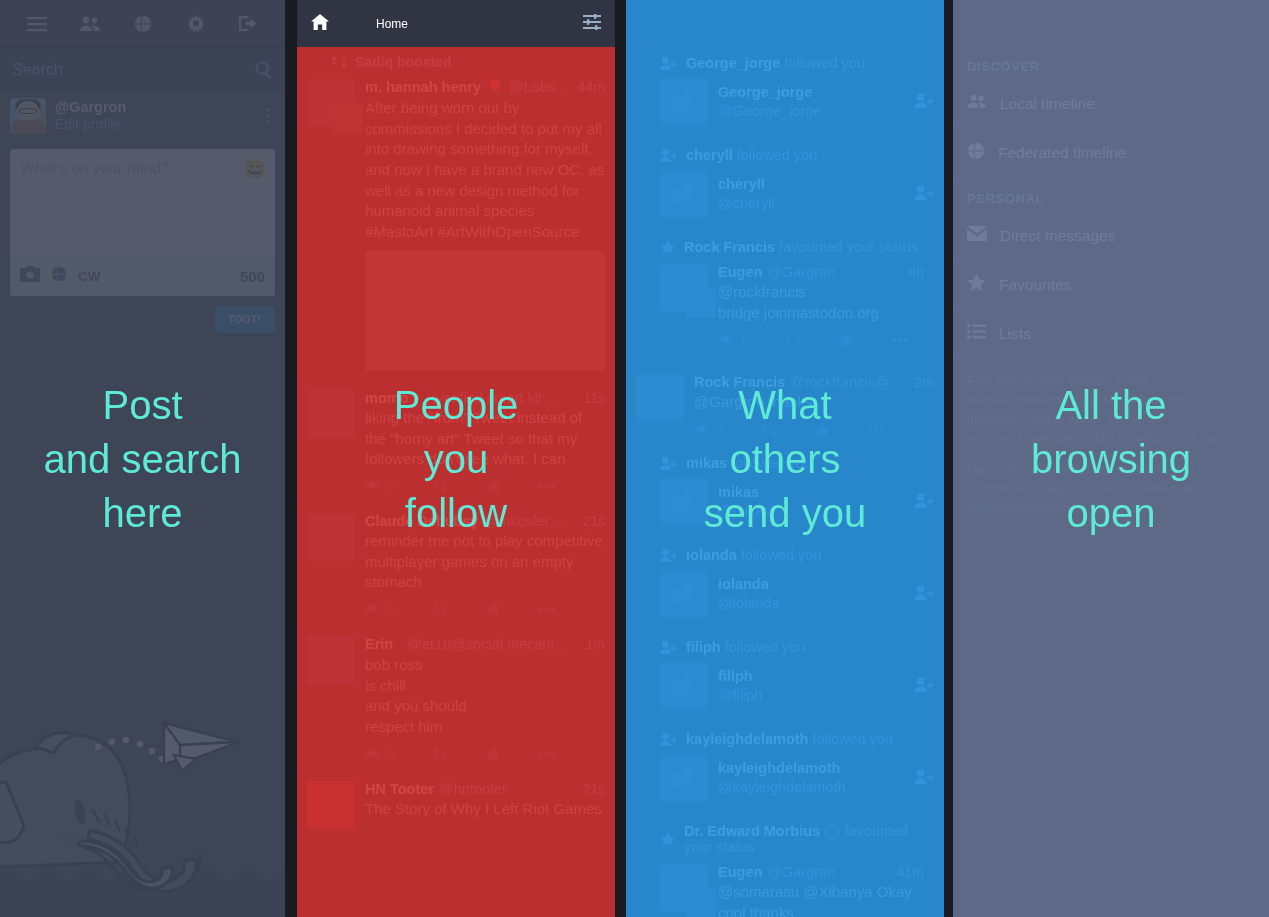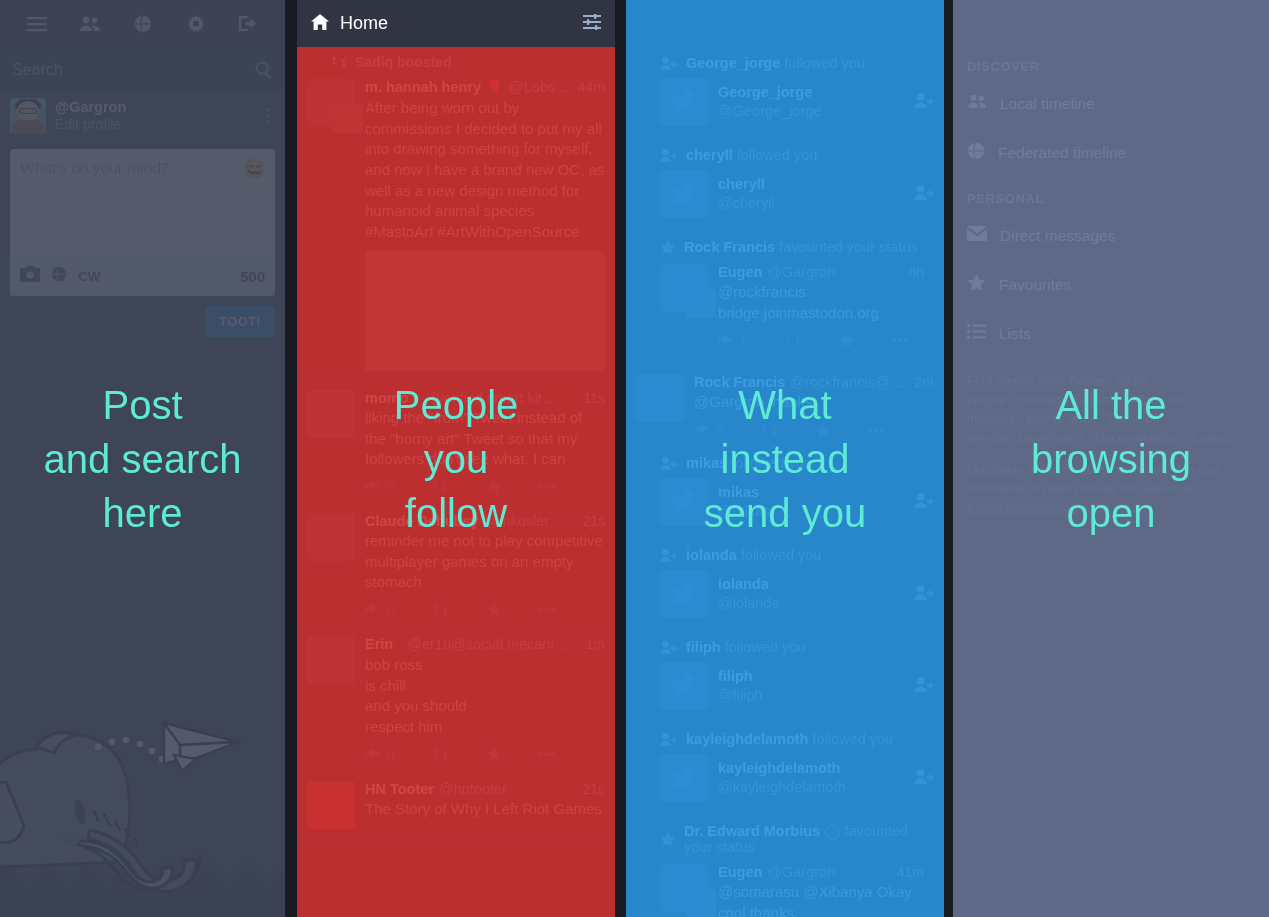--- a/index.html
+++ b/index.html
@@ -87,42 +87,42 @@
   .composer-bar {
     background: #e6e9ed; height: 40px; display: flex; align-items: center;
     padding: 0 10px; gap: 11px;
   }
   .composer-bar svg { fill: #575e74; }
   .cw-lab { color: #575e74; font-size: 13.5px; font-weight: bold; }
   .char-count { margin-left: auto; color: #575e74; font-size: 15px; font-weight: bold; }
   .toot-row { display: flex; justify-content: flex-end; padding: 0 10px; }
   .toot-btn {
     background: #2b90d9; color: #fff; border: 0; border-radius: 4px;
-    padding: 8px 14px; font-size: 13px; font-weight: bold;
+    padding: 8px 14px; font-size: 10px; font-weight: bold;
     font-family: "Liberation Sans", sans-serif; letter-spacing: .3px; cursor: pointer;
   }
 
   
   .elephant { position: absolute; left: -12px; bottom: 0; width: 300px; height: 230px; }
 
   
   .col {
     position: relative; height: 917px; flex: 0 0 auto; overflow: hidden;
     background: #282c37;
   }
   .col-home   { width: 318px; margin-left: 12px; }
   .col-notif  { width: 318px; margin-left: 11px; }
   .col-start  { width: 316px; margin-left: 9px; }
 
   .col-head {
     height: 47px; background: #313543; display: flex; align-items: center;
     padding: 0 14px; gap: 11px; color: #fff; position: relative; z-index: 5;
   }
   .col-head .h-ico svg { fill: #fff; }
-  .col-title { font-size: 18px; }
+  .col-title { font-size: 12px; margin-left: 36px; }
   .col-head .settings-ico { margin-left: auto; }
   .col-head .settings-ico svg { fill: #9baec8; }
 
   .col-body { position: absolute; inset: 47px 0 0 0; overflow: hidden; }
 
   .status {
     padding: 9px 10px 9px 10px; border-bottom: 1px solid #393f4f;
     display: flex; gap: 10px;
   }
   .status-boost-lab {
@@ -778,21 +778,21 @@
             </div>
             <div class="st-body">@somarasu @Xibanya Okay cool thanks.</div>
           </div>
         </div>
       </div>
 
     </div>
 
     <div class="tint tint-blue"></div>
     <div class="caption" style="white-space: pre-line;">What
-instead
+others
 send you</div>
   </div>
 
   <div class="col col-start">
 
     <div class="col-body">
       <div class="gs-sec">DISCOVER</div>
 
       <div class="gs-item">
         <span>

